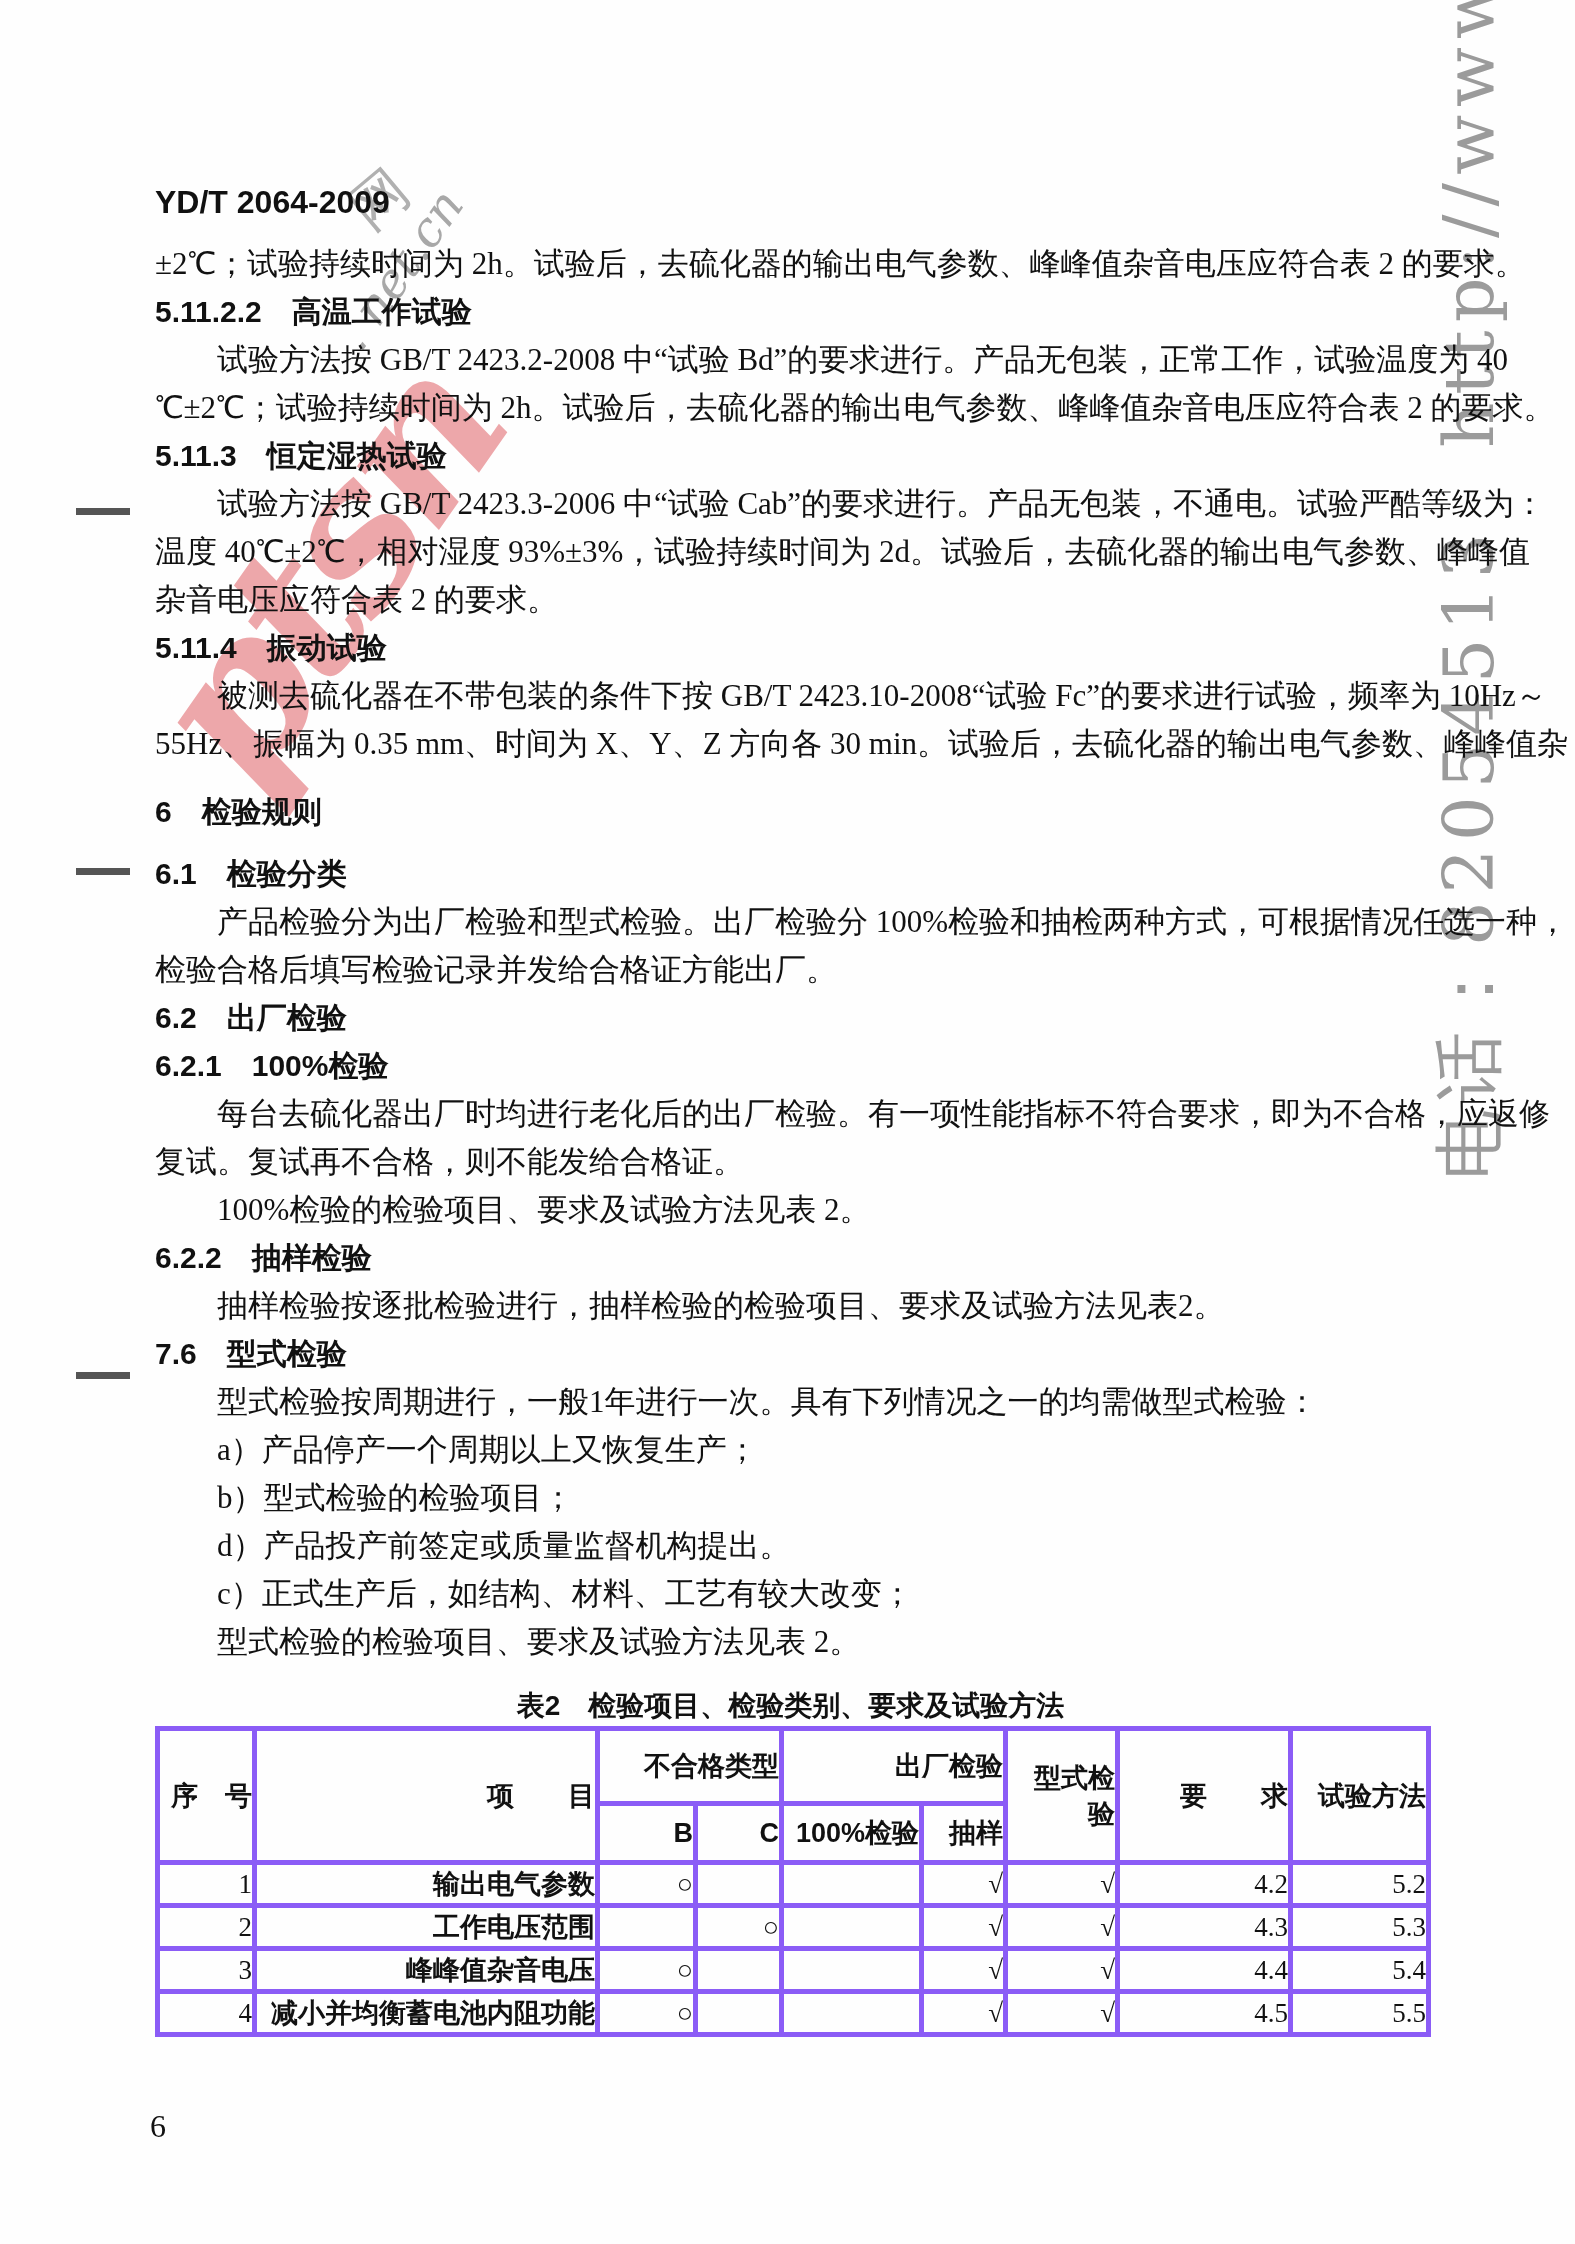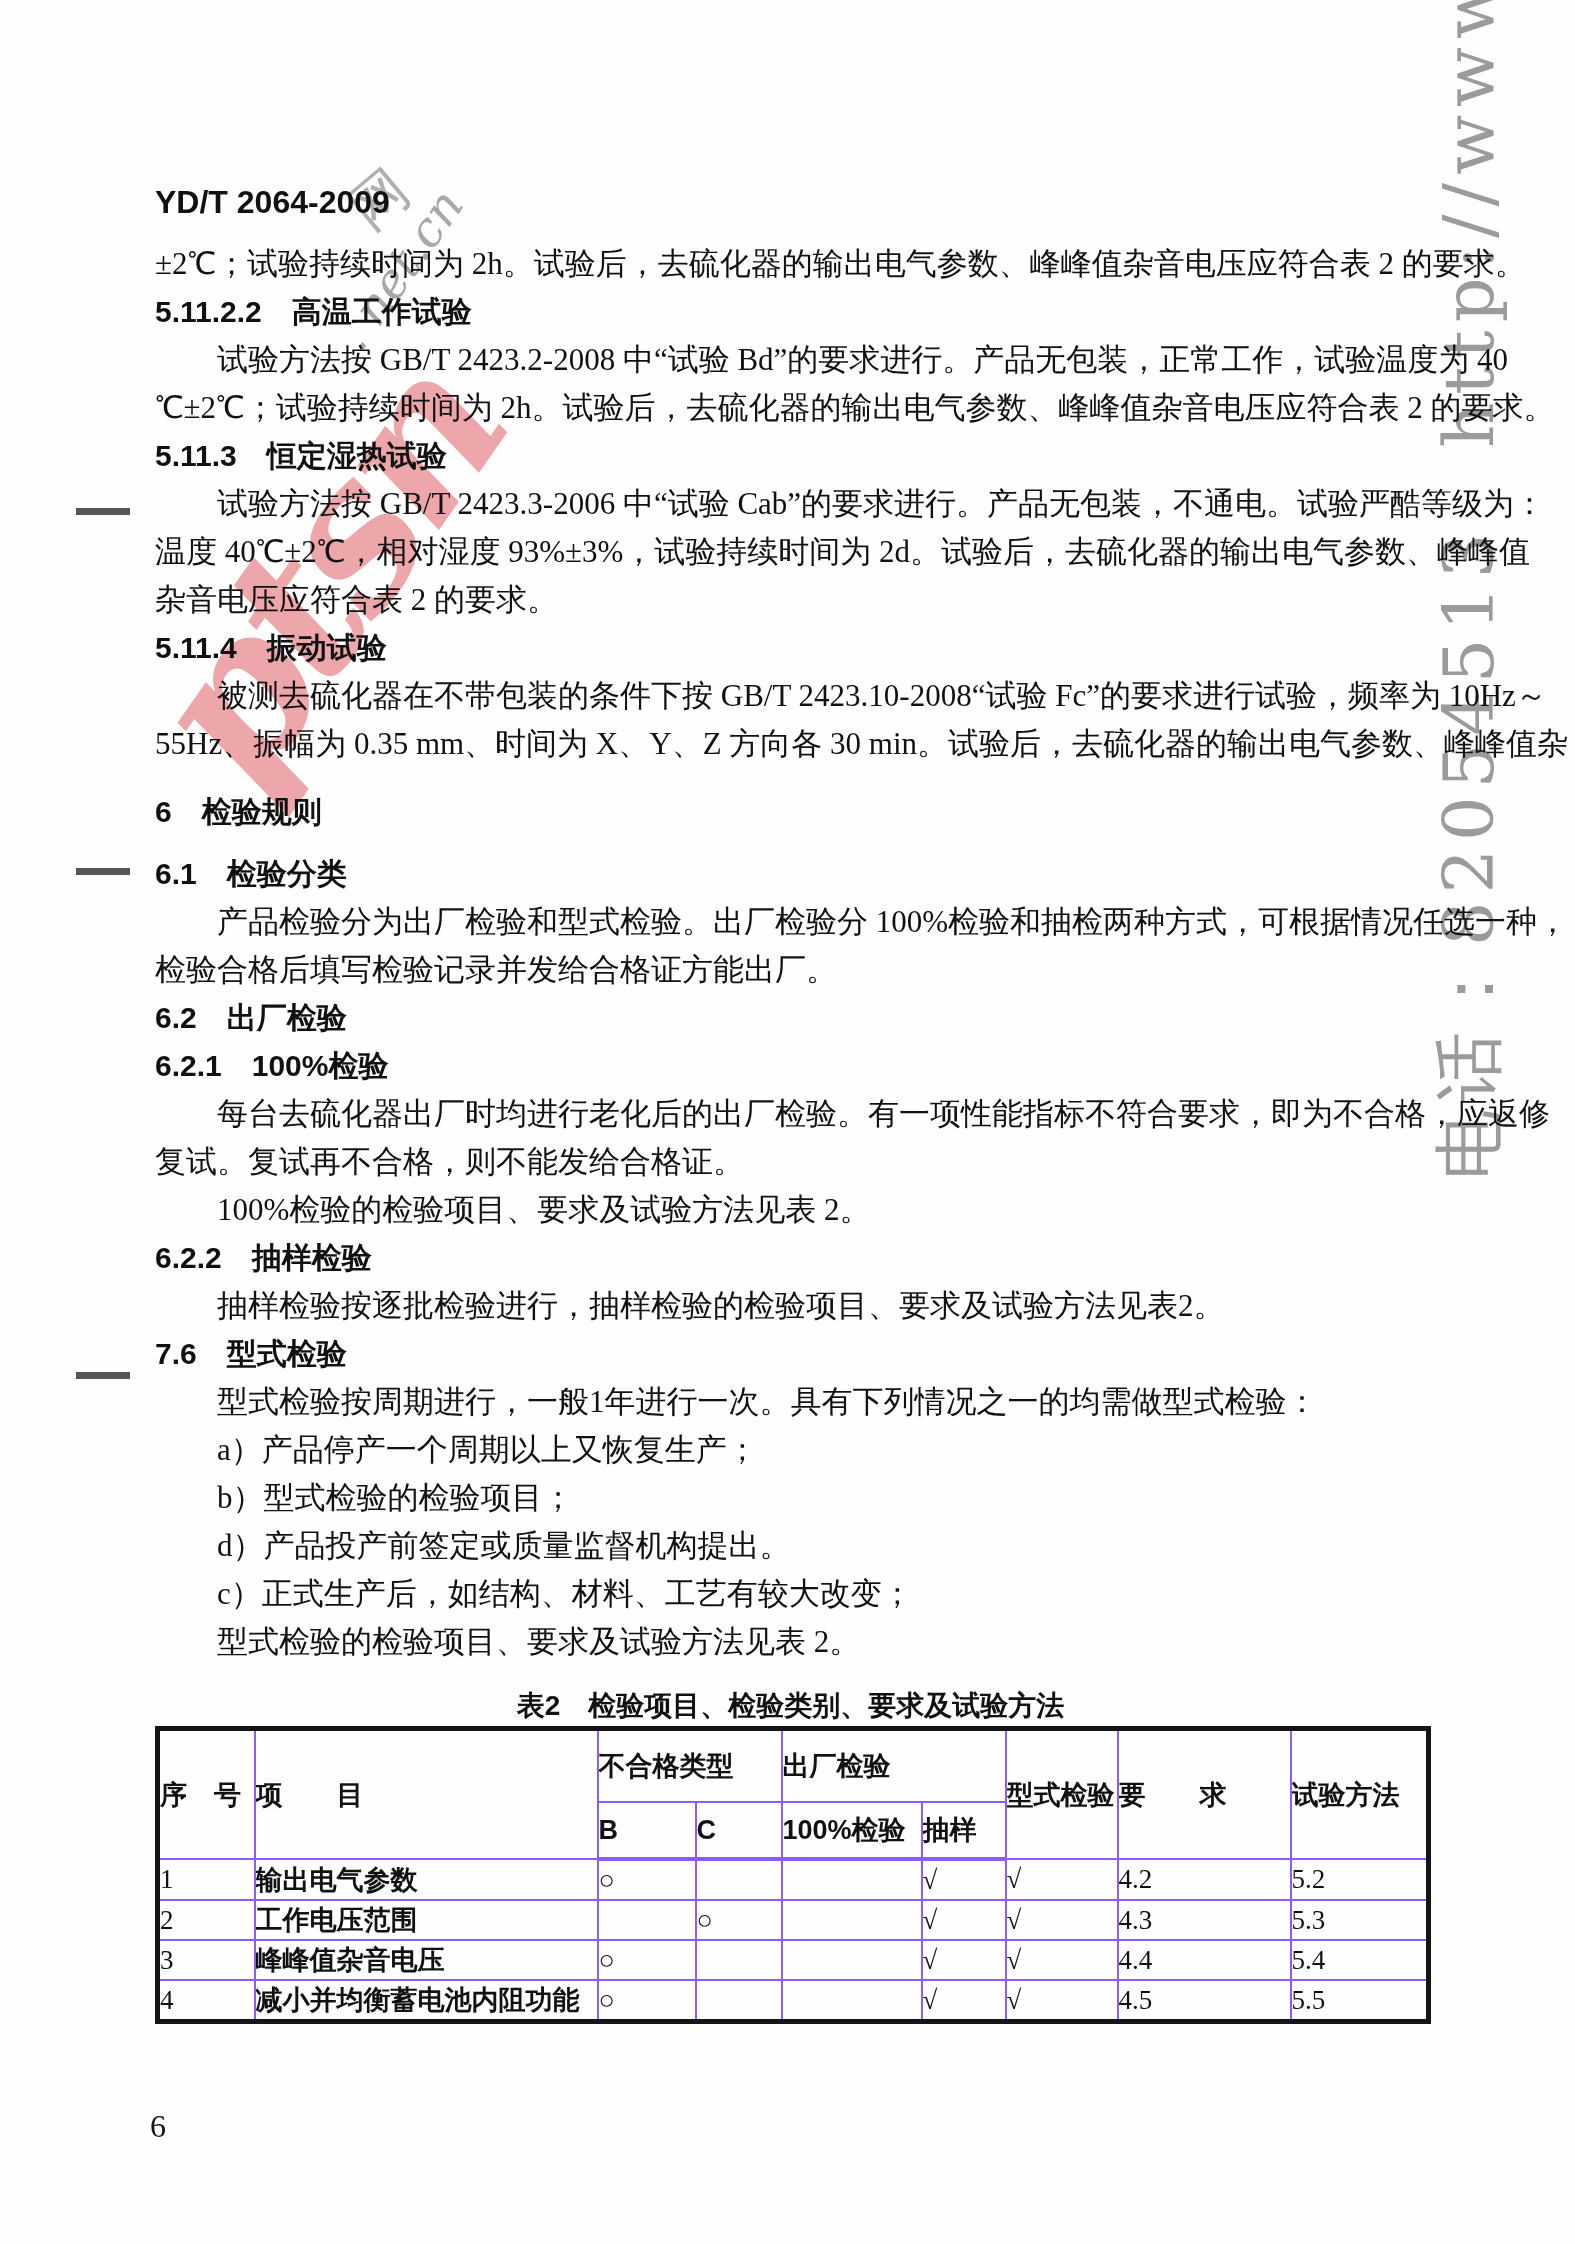--- a/index.html
+++ b/index.html
@@ -12,21 +12,21 @@
   .line{font-size:31px;line-height:48px;white-space:nowrap;}
   .h{font-family:"Liberation Sans", sans-serif;font-weight:bold;font-size:30px;
      line-height:48px;white-space:nowrap;}
   .h2{margin-top:20px;margin-bottom:14px;}
   .indent{padding-left:62px;}
   
   .tbl-caption{font-family:"Liberation Sans", sans-serif;font-weight:bold;font-size:28px;
                width:1271px;text-align:center;margin-top:20px;line-height:40px;}
   table.tbl{border-collapse:collapse;width:1271px;table-layout:fixed;margin-top:0px;
             border:5px solid #151515;}
-  table.tbl th, table.tbl td{border:2px solid #8b5cf6;padding:0;text-align:left;
+  table.tbl th, table.tbl td{border:5px solid #8b5cf6;padding:0;text-align:right;
             vertical-align:middle;overflow:hidden;}
   table.tbl th{font-family:"Liberation Sans", sans-serif;font-weight:bold;font-size:27px;}
   tr.hdr1 th{height:70px;}
   tr.hdr2 th{height:54px;border-bottom-width:4px;}
   tr.drow td{height:38px;font-size:27px;}
   td.c-item{text-align:left;padding-left:22px;font-family:"Liberation Sans", sans-serif;
             font-weight:bold;font-size:26px;}
   td.c-sym{font-size:26px;}
   
   .pagenum{position:absolute;left:150px;top:2108px;font-size:32px;}

